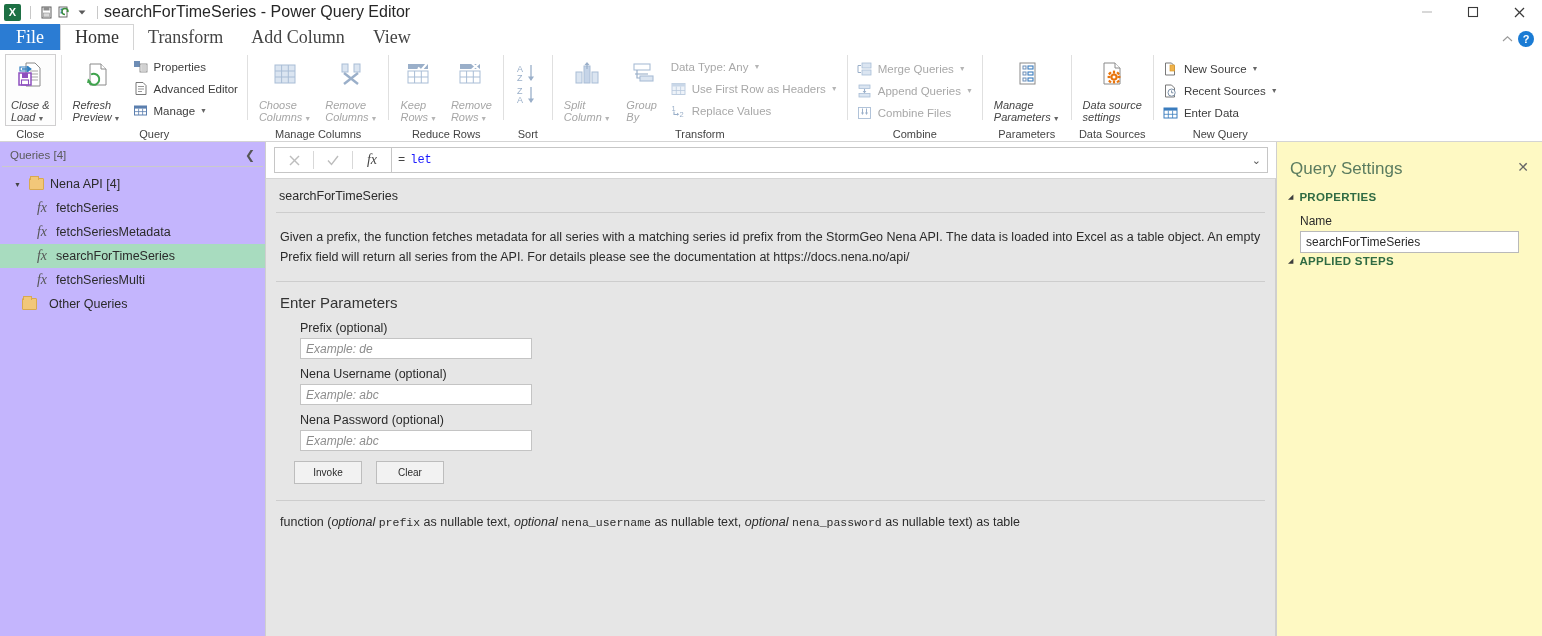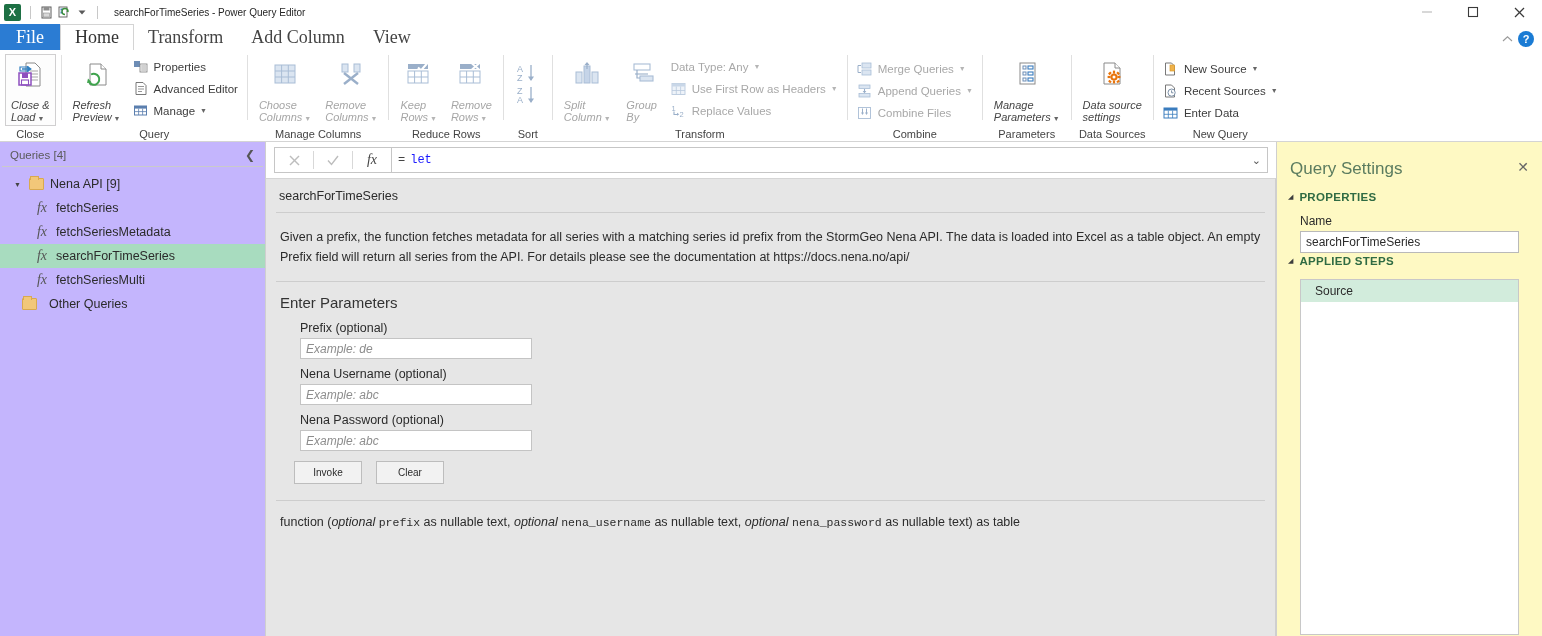--- a/index.html
+++ b/index.html
@@ -22,21 +22,21 @@
   .excel-logo {
     width:17px; height:17px; background:#1d7044; border-radius:2px;
     display:flex; align-items:center; justify-content:center;
     color:#fff; font-size:11px; font-weight:bold; font-family:"Liberation Sans",sans-serif;
     margin-right:3px;
   }
   .qat-sep { width:1px; height:13px; background:#c8c8c8; margin:0 6px; }
   .qat-ico { width:18px; height:18px; display:flex; align-items:center; justify-content:center; }
   .qat-ico svg { display:block; }
   .title-text {
-    font-size:10px; color:#262626; margin-left:10px;
+    font-size:16px; color:#262626; margin-left:0;
     white-space:nowrap; font-family:"Liberation Sans",sans-serif;
   }
   .wincontrols { position:absolute; right:0; top:0; height:24px; display:flex; }
   .wc { width:46px; height:24px; display:flex; align-items:center; justify-content:center; }
   .wc svg { display:block; }
 
   
   .tabstrip {
     position:absolute; left:0; top:24px; width:1542px; height:26px;
     background:#ffffff; display:flex; align-items:flex-end;
@@ -684,21 +684,21 @@
 
     <div class="queries-pane">
       <div class="queries-head">
         <span class="qh-text">Queries [4]</span>
         <span class="qh-collapse">❮</span>
       </div>
       <div class="qlist">
         <div class="qrow group">
           <span class="tri">▼</span>
           <span class="folder"></span>
-          <span>Nena API [9]</span>
+          <span>Nena API [4]</span>
         </div>
         <div class="qrow child">
           <span class="fx">fx</span>
           <span>fetchSeries</span>
         </div>
         <div class="qrow child">
           <span class="fx">fx</span>
           <span>fetchSeriesMetadata</span>
         </div>
         <div class="qrow child selected">
@@ -789,19 +789,16 @@
       <div class="sec-head">
         <span class="sec-tri">◢</span>
         <span class="sec-label">PROPERTIES</span>
       </div>
       <div class="set-sub">Name</div>
       <div class="set-input">searchForTimeSeries</div>
       <div class="sec-head">
         <span class="sec-tri">◢</span>
         <span class="sec-label">APPLIED STEPS</span>
       </div>
-      <div class="steps-box">
-        <div class="step-row selected">Source</div>
-      </div>
     </div>
 
   </div>
 </div>
 
 </body></html>

